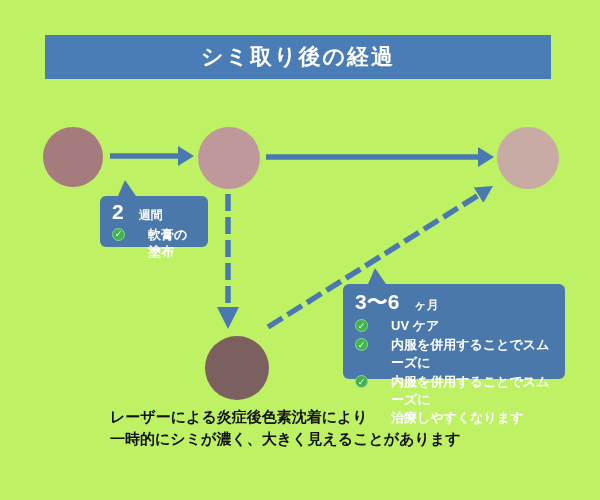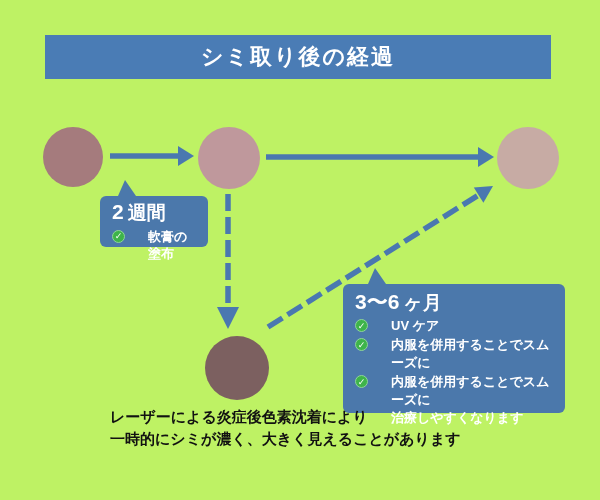--- a/index.html
+++ b/index.html
@@ -29,25 +29,25 @@
     position:absolute;border-radius:6px;color:#ffffff;
     padding:4px 10px 6px 12px;box-sizing:border-box;
   }
   .pointer{
     position:absolute;top:-16px;width:0;height:0;
     border-style:solid;border-color:transparent;
     border-width:0 11px 16px 7px;
   }
   .box1{left:100px;top:196px;width:108px;height:51px;}
   .box1 .pointer{left:18px;}
-  .box2{left:343px;top:284px;width:222px;height:129px;}
+  .box2{left:343px;top:284px;width:222px;height:95px;}
   .box2 .pointer{left:25px;}
   .duration{display:flex;align-items:baseline;font-weight:bold;}
   .duration .num{font-size:21px;}
-  .duration .unit{font-size:19px;margin-left:4px;}
+  .duration .unit{font-size:12px;margin-left:15px;}
   .callout-item{display:flex;align-items:flex-start;margin-top:2px;line-height:17px;}
   .box2 .callout-item{line-height:18px;margin-top:1px;}
   .check{
     flex:0 0 auto;width:13px;height:13px;border-radius:50%;
     display:flex;align-items:center;justify-content:center;
     color:#ffffff;font-size:9px;font-weight:bold;margin:2px 3px 0 0;
     border:1px solid #8fd49a;box-sizing:border-box;
   }
   .callout-item-text{font-size:13px;font-weight:bold;white-space:pre-line;padding-left:20px;}
   

